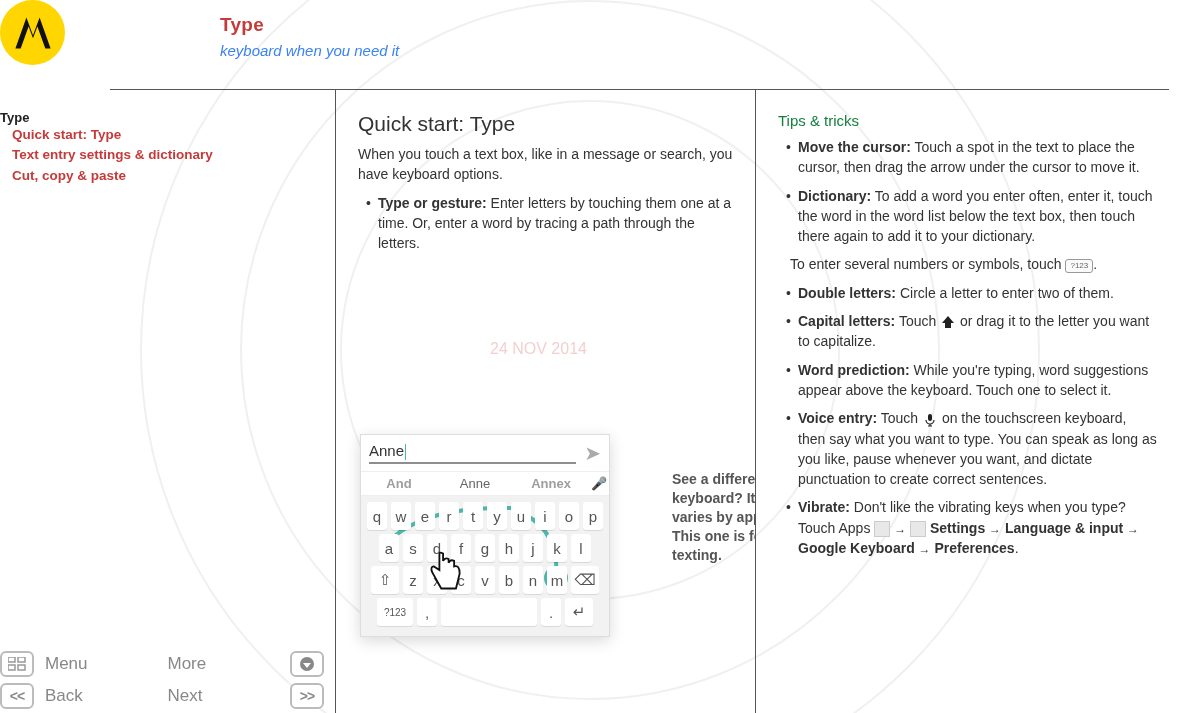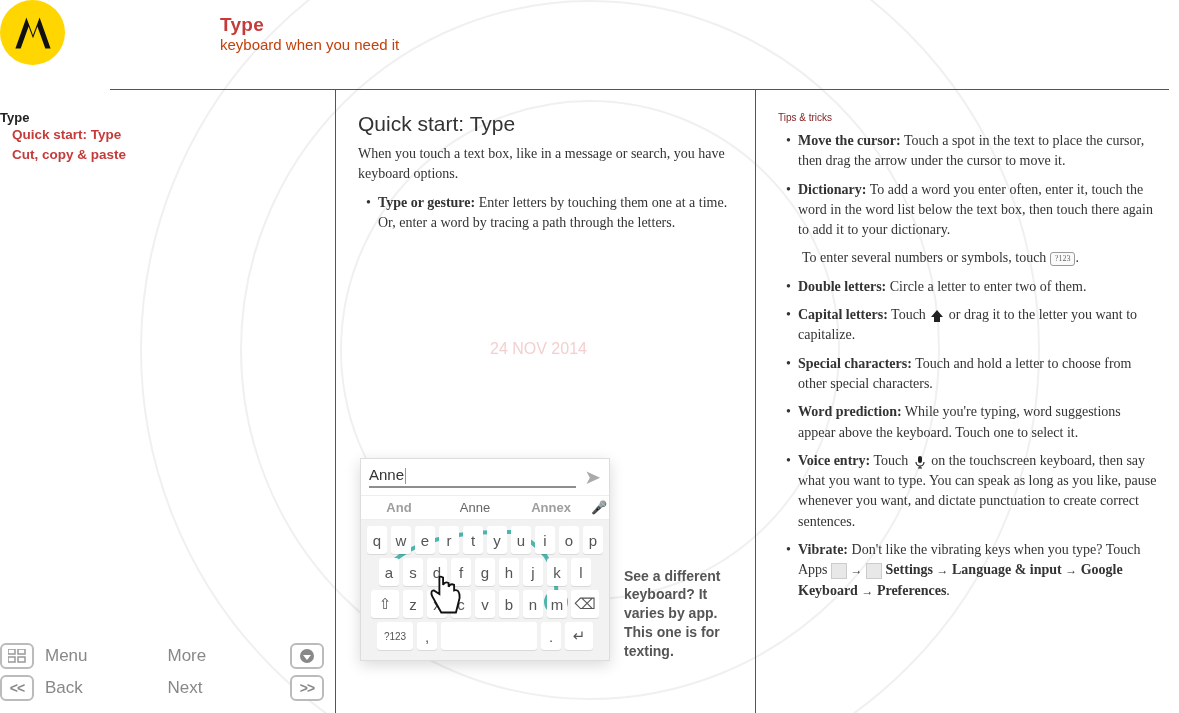--- a/index.html
+++ b/index.html
@@ -45,21 +45,21 @@
     left: -110px; top: 0;
     width: 65px; height: 65px;
     border-radius: 50%;
     background: #ffd600;
     display: flex;
     align-items: center;
     justify-content: center;
   }
   .logo svg { width: 44px; height: 44px; }
   .header .title { color: #c43b3a; font-weight: 700; font-size: 19px; letter-spacing: .3px; }
-  .header .subtitle { font-size: 15px; color: #c2410c; margin-top: 0; }
+  .header .subtitle { font-style: italic; font-size: 15px; color: #3b82f6; margin-top: 6px; }
 
   
   .layout {
     display: flex;
     height: calc(713px - 90px);
     position: relative;
   }
   .sidebar {
     width: 335px;
     padding: 20px 10px 10px 0;
@@ -74,21 +74,21 @@
   .toc-item {
     font-weight: 700;
     font-size: 13.5px;
     color: #c43b3a;
     padding-left: 12px;
     line-height: 1.5;
   }
 
   .bottom-nav {
     position: absolute;
-    bottom: 12px;
+    bottom: 4px;
     left: 0;
     width: 335px;
     display: grid;
     grid-template-columns: 45px 1fr 1fr 45px;
     row-gap: 6px;
     align-items: center;
     font-size: 17px;
     color: #888;
   }
   .nav-btn {
@@ -114,32 +114,31 @@
   .col h2 {
     font-size: 21px;
     font-weight: 400;
     margin-bottom: 8px;
     color: #333;
   }
   .col p, .col li {
     font-size: 14px;
     line-height: 1.45;
     color: #333;
-    font-family: Liberation Serif, serif;
   }
   .col ul { list-style: none; padding-left: 8px; margin-top: 8px; }
   .col li { position: relative; padding-left: 12px; margin-bottom: 8px; }
   .col li::before {
     content: "\2022";
     position: absolute;
     left: 0; top: 0;
     color: #333;
   }
   .bold { font-weight: 700; text-align: center; }
-  .follow { margin-left: 24px; margin-top: 4px; margin-bottom: 8px; font-size:14px; line-height:1.45; color:#333;}
+  .follow { margin-left: 12px; margin-top: 4px; margin-bottom: 8px; font-size:14px; line-height:1.45; color:#333;}
 
   .inline-icon {
     display: inline-flex;
     vertical-align: middle;
     width: 16px; height: 16px;
     align-items:center; justify-content:center;
   }
   .key-icon {
     display: inline-flex;
     align-items: center; justify-content: center;
@@ -154,29 +153,30 @@
   }
   .app-icon {
     display: inline-block;
     width: 16px; height: 16px;
     background: #e8e8e8;
     border: 1px solid #ccc;
     vertical-align: middle;
   }
   .arrow-sep { font-size: 12px; color:#333; }
 
-  .tips-heading { font-size: 10px; font-weight: 400; color: #7f1d1d; margin-bottom: 8px; }
+  .tips-heading { font-size: 15px; font-weight: 400; color: #15803d; margin-bottom: 8px; }
 
   
   .phone-area {
     position: absolute;
     left: 24px;
-    top: 368px;
+    top: 344px;
     display: flex;
-    align-items: flex-end;
+    align-items: flex-start;
+    gap: 48px;
   }
   .phone {
     width: 250px;
     background: #fff;
     border: 1px solid #ddd;
     box-shadow: 0 4px 14px rgba(0,0,0,0.15);
   }
   .phone-input {
     display: flex;
     align-items: center;
@@ -264,20 +264,21 @@
   </div>
   <div class="title">Type</div>
   <div class="subtitle">keyboard when you need it</div>
 </div>
 
 <div class="layout">
 
   <div class="sidebar">
     <div class="toc-heading">Type</div>
     <div class="toc-item">Quick start: Type</div>
+    <div class="toc-item">Text entry settings &amp; dictionary</div>
     <div class="toc-item">Cut, copy &amp; paste</div>
 
     <div class="bottom-nav">
       <div class="nav-btn">
         <svg width="18" height="14" viewBox="0 0 18 14">
             <rect x="0" y="0" width="7" height="5" fill="none" stroke="#999" stroke-width="1.5"></rect>
             <rect x="10" y="0" width="7" height="5" fill="none" stroke="#999" stroke-width="1.5"></rect>
             <rect x="0" y="8" width="7" height="5" fill="none" stroke="#999" stroke-width="1.5"></rect>
             <rect x="10" y="8" width="7" height="5" fill="none" stroke="#999" stroke-width="1.5"></rect>
           </svg>
@@ -382,21 +383,20 @@
     <p class="follow">
       <span>To enter several numbers or symbols, touch </span><span class="key-icon">?123</span><span>.</span>
     </p>
     <ul>
       <li><span class="bold">Double letters:</span><span> Circle a letter to enter two of them.</span></li>
       <li><span class="bold">Capital letters:</span><span> Touch </span><span class="inline-icon">
             <svg width="14" height="14" viewBox="0 0 14 14">
               <path d="M7 1 L13 8 L10 8 L10 13 L4 13 L4 8 L1 8 Z" fill="#222"></path>
             </svg>
           </span><span> or drag it to the letter you want to capitalize.</span></li>
-      <li><span class="bold">Special characters:</span><span> Touch and hold a letter to choose from other special characters.</span></li>
       <li><span class="bold">Word prediction:</span><span> While you're typing, word suggestions appear above the keyboard. Touch one to select it.</span></li>
       <li><span class="bold">Voice entry:</span><span> Touch </span><span class="inline-icon">
             <svg width="12" height="14" viewBox="0 0 12 14">
               <rect x="4" y="1" width="4" height="7" rx="2" fill="#222"></rect>
               <path d="M2 7 a4 4 0 0 0 8 0 M6 11 L6 13 M4 13 L8 13" stroke="#222" stroke-width="1.2" fill="none"></path>
             </svg>
           </span><span> on the touchscreen keyboard, then say what you want to type. You can speak as long as you like, pause whenever you want, and dictate punctuation to create correct sentences.</span></li>
       <li><span class="bold">Vibrate:</span><span> Don't like the vibrating keys when you type? Touch Apps </span><span class="app-icon"></span> <span class="arrow-sep">→</span> <span class="app-icon"></span> <span class="bold">Settings</span> <span class="arrow-sep">→</span> <span class="bold">Language &amp; input</span> <span class="arrow-sep">→</span> <span class="bold">Google Keyboard</span> <span class="arrow-sep">→</span> <span class="bold">Preferences</span>.</li>
     </ul>
   </div>

